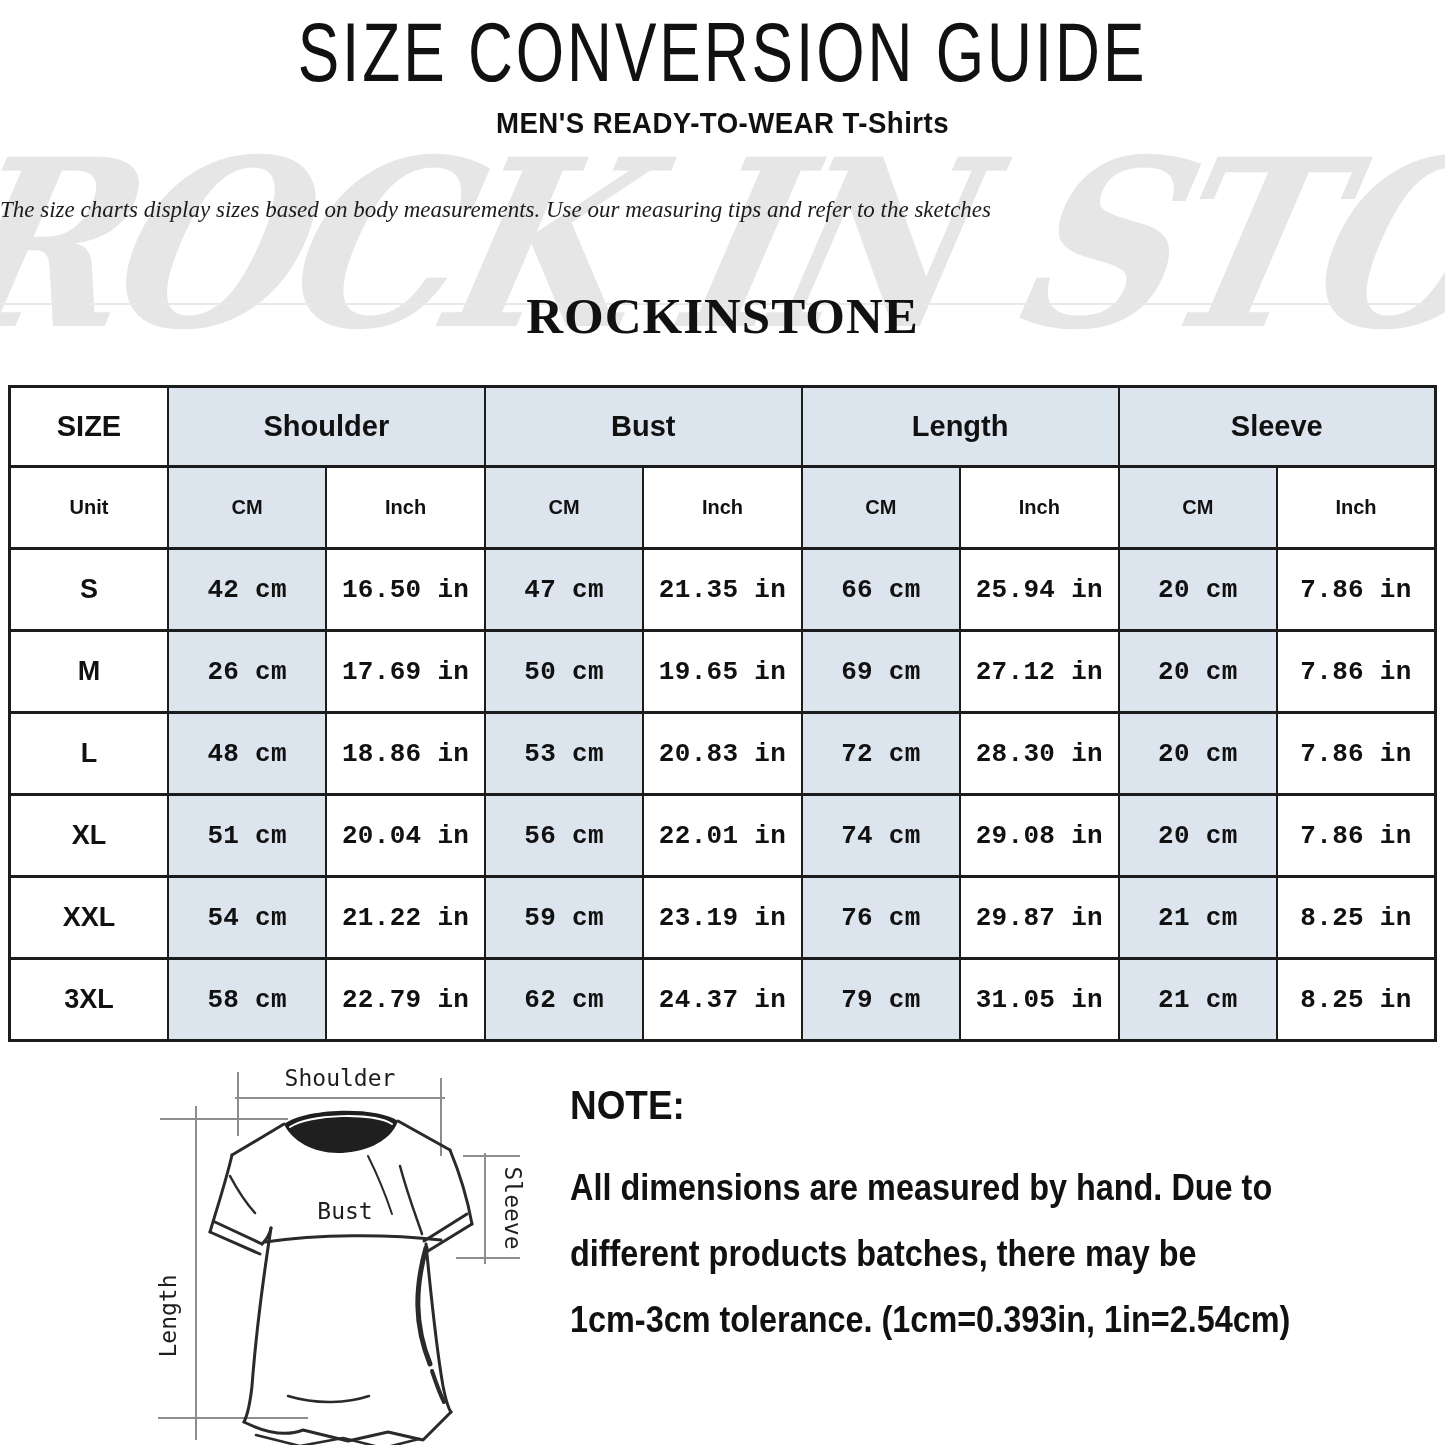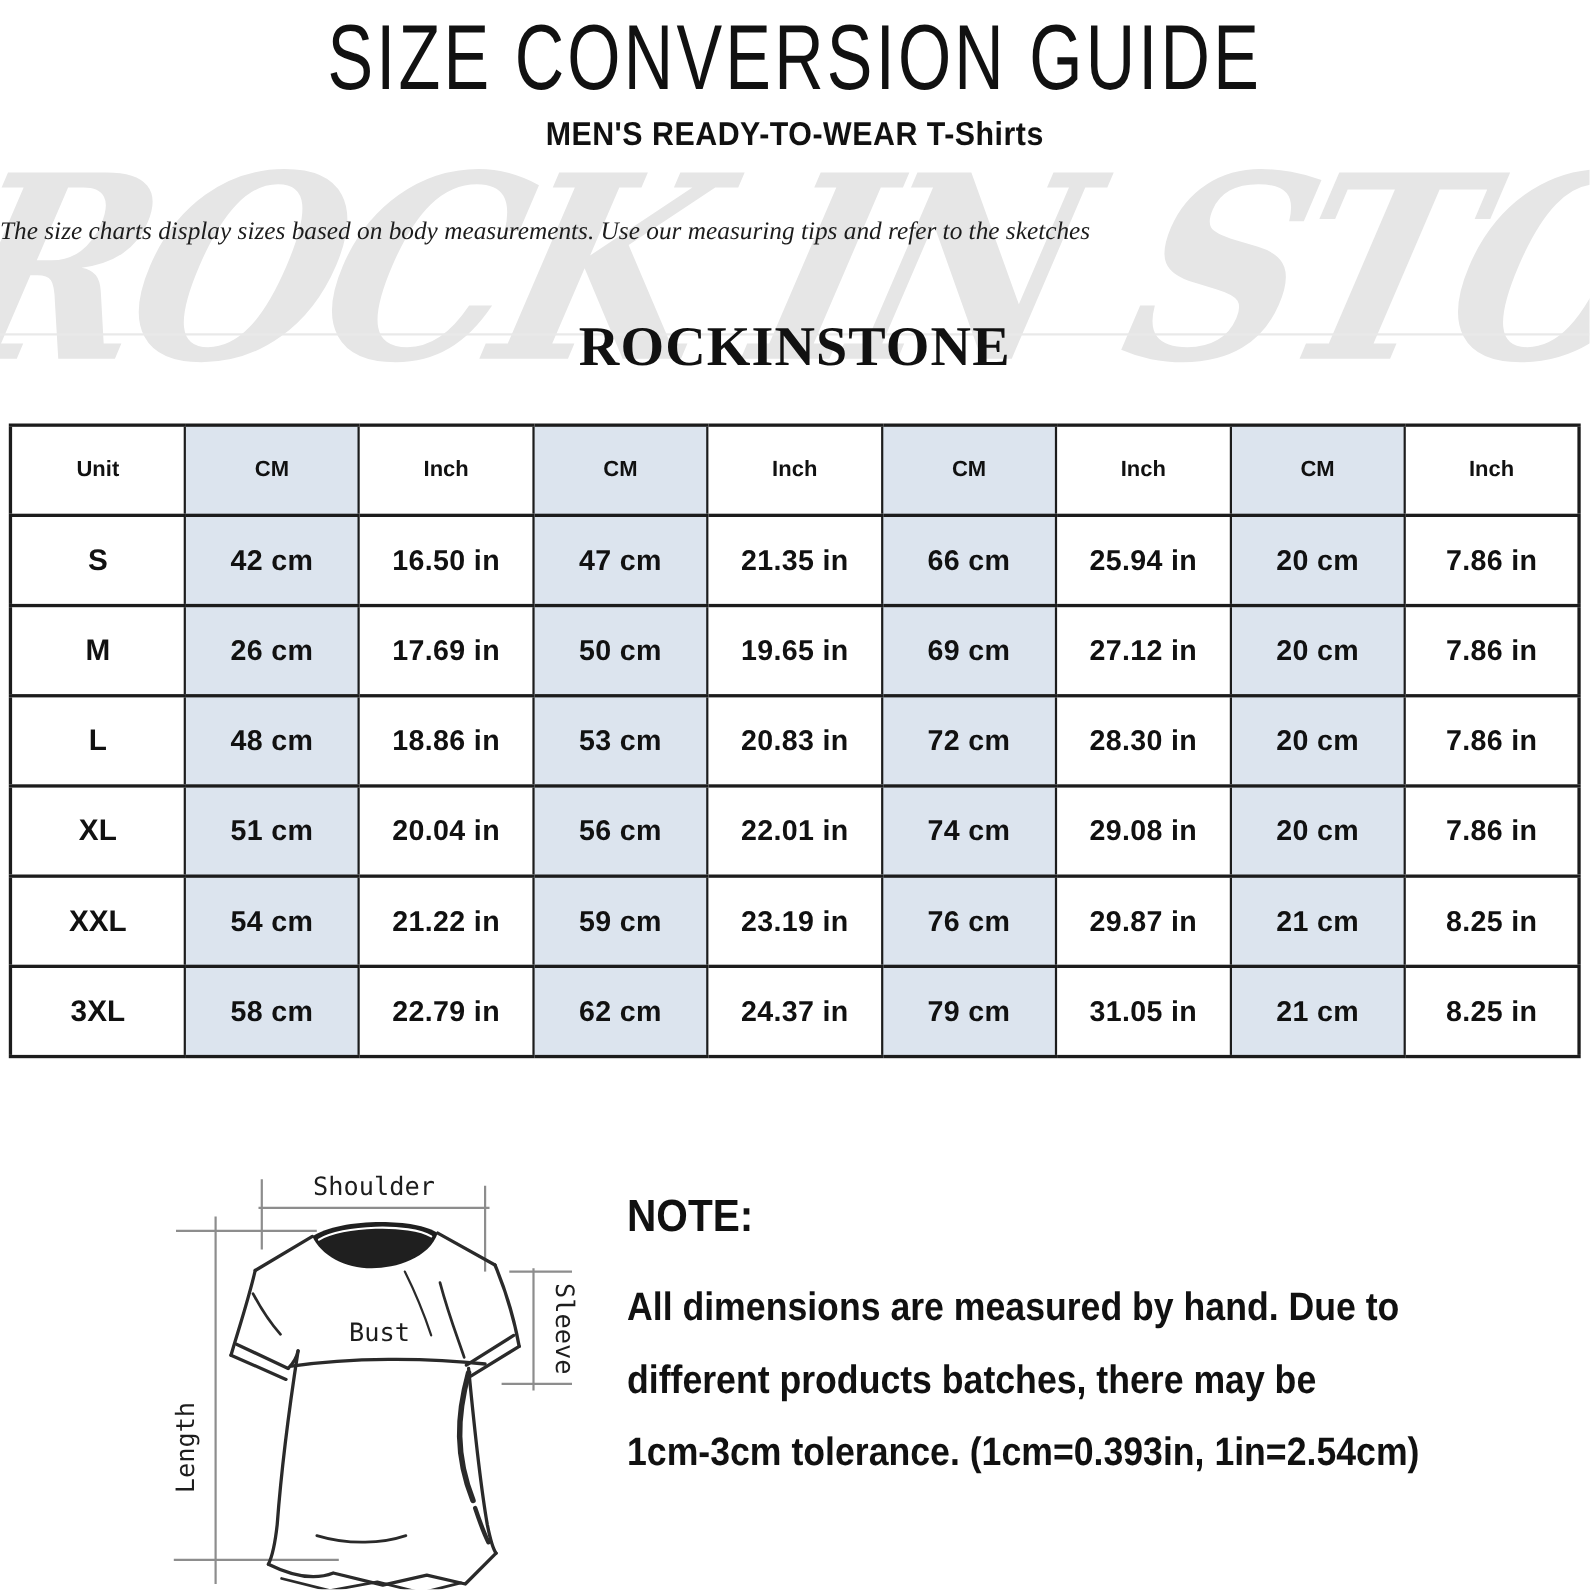--- a/index.html
+++ b/index.html
@@ -100,21 +100,21 @@
     font-weight:bold;
     background:#ffffff;
   }
   table.size-table { border:3px solid #1c1c1c; }
   tr.group-row  { height:80px; }
   tr.unit-row   { height:82px; }
   tr.data-row   { height:82px; }
   tr.group-row th { font-size:29px; }
   tr.unit-row th, tr.unit-row td { font-size:20px; }
   tr.data-row th { font-size:27px; }
-  tr.data-row td { font-size:26px; letter-spacing:0.3px; }
+  tr.data-row td { font-size:26px; letter-spacing:0.3px;font-family:Liberation Mono, monospace; }
   .blue { background:#dce4ee !important; }
   
   .diagram {
     position:absolute;
     left:138px; top:1056px;
     width:418px; height:389px;
     z-index:2;
   }
   .diagram text {
     font-family:"DejaVu Sans Mono", monospace;
@@ -165,20 +165,27 @@
       <col>
       <col>
       <col>
       <col>
       <col>
       <col>
       <col>
       <col>
   </colgroup>
   <thead>
+    <tr class="group-row">
+      <th>SIZE</th>
+      <th colspan="2" class="blue">Shoulder</th>
+      <th colspan="2" class="blue">Bust</th>
+      <th colspan="2" class="blue">Length</th>
+      <th colspan="2" class="blue">Sleeve</th>
+    </tr>
     <tr class="unit-row">
       <th>Unit</th>
       <td class="blue">CM</td>
       <td>Inch</td>
       <td class="blue">CM</td>
       <td>Inch</td>
       <td class="blue">CM</td>
       <td>Inch</td>
       <td class="blue">CM</td>
       <td>Inch</td>

